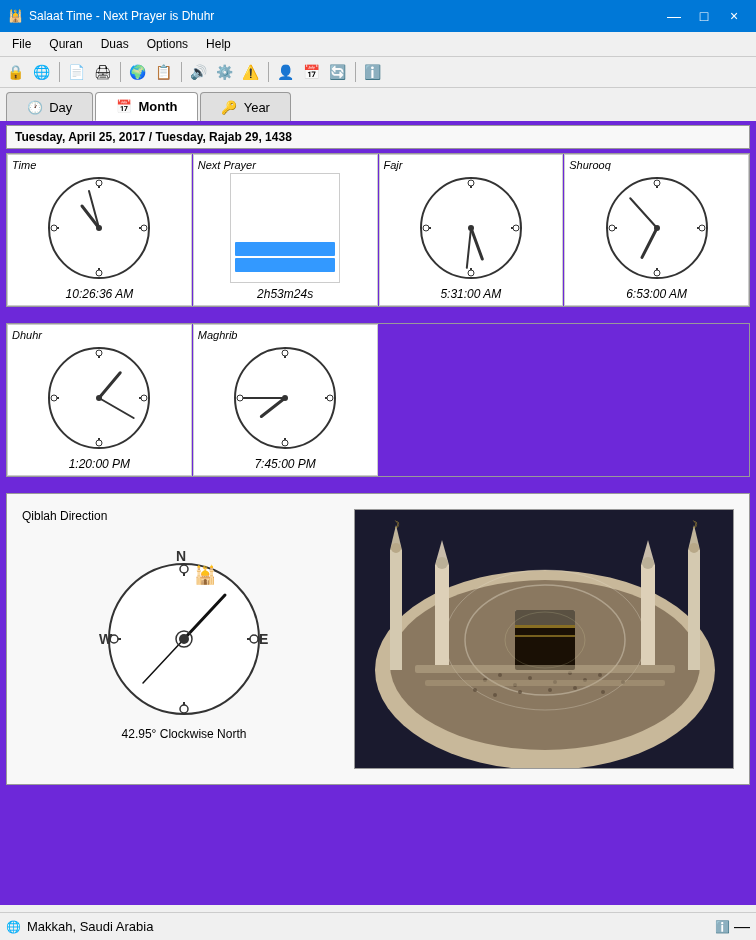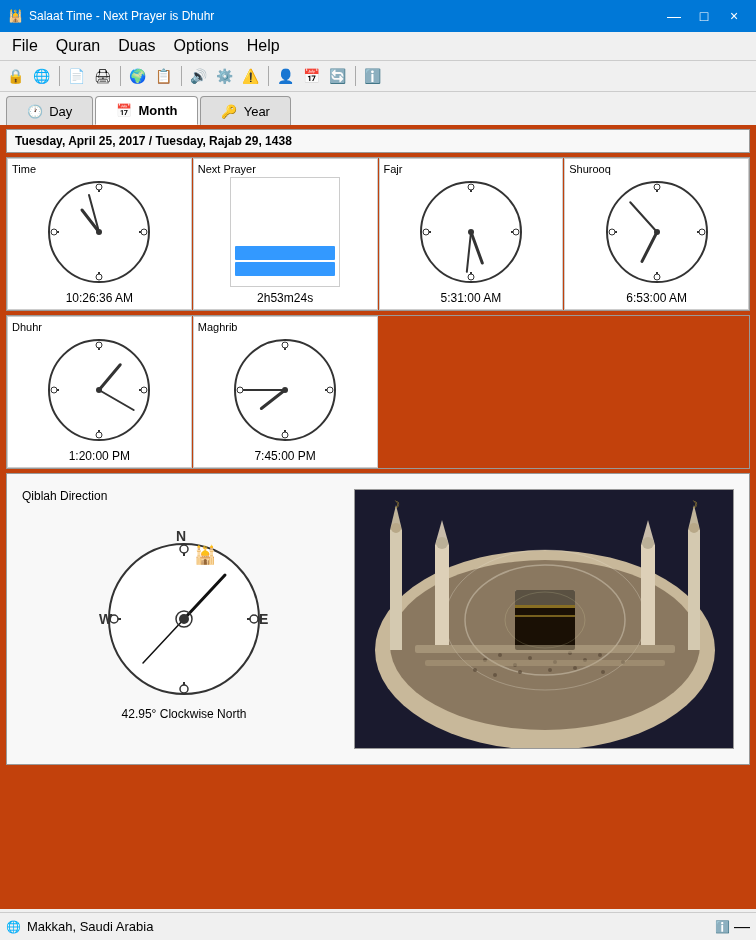--- a/index.html
+++ b/index.html
@@ -45,21 +45,21 @@
     .menu-bar {
       background: #f0f0f0;
       display: flex;
       gap: 2px;
       padding: 2px 4px;
       border-bottom: 1px solid #ccc;
     }
     .menu-item {
       padding: 3px 8px;
       cursor: pointer;
-      font-size: 16px;
+      font-size: 12px;
     }
     .toolbar {
       background: #f0f0f0;
       display: flex;
       align-items: center;
       padding: 3px 4px;
       gap: 2px;
       border-bottom: 1px solid #ccc;
     }
     .toolbar-btn {
@@ -97,41 +97,42 @@
       gap: 6px;
       font-size: 13px;
     }
     .tab.active {
       background: #ffffff;
       border-bottom: 1px solid white;
       z-index: 1;
       font-weight: bold;
     }
     .main-content {
-      background: #c2410c;
+      background: #6d28d9;
       padding: 4px 6px;
       height: calc(940px - 32px - 28px - 32px - 36px - 28px);
       overflow: hidden;
     }
     .date-section {
       border: 1px solid #999;
       padding: 4px 8px;
       margin-bottom: 4px;
       background: #f8f8f8;
     }
     .date-text {
       font-size: 12px;
       font-weight: bold;
     }
     .prayer-grid {
       display: grid;
       grid-template-columns: repeat(4, 1fr);
       gap: 1px;
       border: 1px solid #999;
-      margin-bottom: 4px;
+      margin-bottom: 16px;
+      font-style: italic;
     }
     .prayer-cell {
       border: 1px solid #ccc;
       padding: 4px;
       display: flex;
       flex-direction: column;
       align-items: center;
       background: white;
     }
     .prayer-label {

